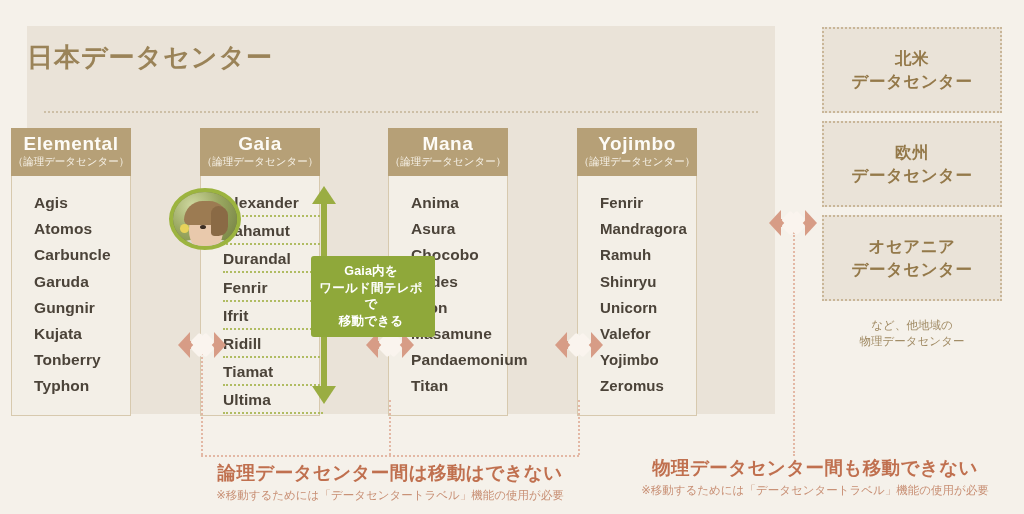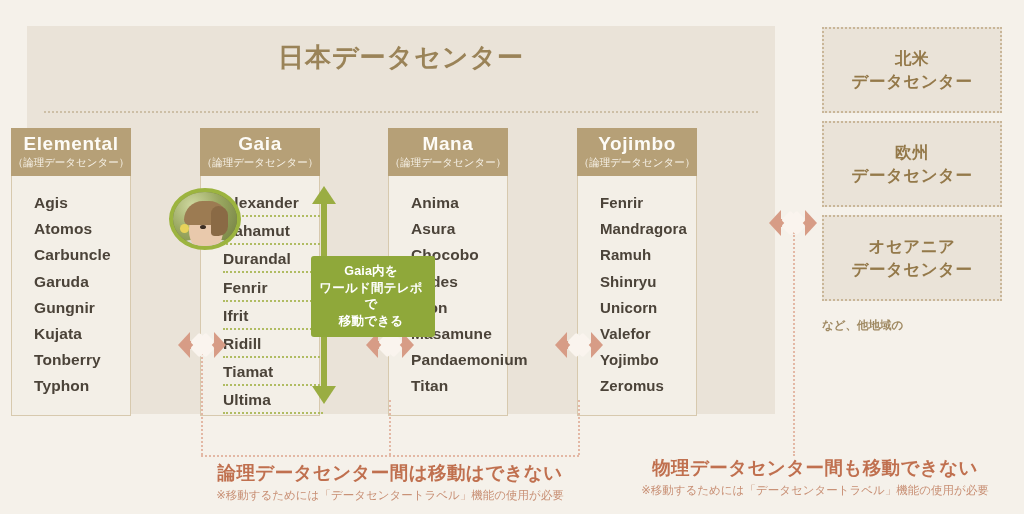--- a/index.html
+++ b/index.html
@@ -11,21 +11,21 @@
     -webkit-font-smoothing:antialiased;
   }
   #stage{position:absolute;left:0;top:0;width:1024px;height:514px;}
 
   
   .jp-panel{
     position:absolute;left:27px;top:26px;width:748px;height:388px;
     background:#eae3d8;
   }
   .jp-title{
-    position:absolute;left:0;top:14px;width:748px;text-align:center;
+    position:absolute;left:0;top:14px;width:748px;text-align:left;
     color:#9a8358;font-size:26px;font-weight:bold;letter-spacing:1px;
   }
   .jp-subtitle{
     position:absolute;left:0;top:50px;width:748px;text-align:center;
     color:#9a8358;font-size:13px;letter-spacing:0.5px;
   }
   .jp-divider{
     position:absolute;left:17px;top:85px;width:714px;height:0;
     border-top:2px dotted #cdbfa6;
   }
@@ -39,21 +39,21 @@
 
   .dc-head{
     background:#b6a077;height:48px;box-sizing:border-box;
     padding-top:5px;text-align:center;color:#ffffff;
   }
   .dc-head .name{
     font-size:19px;font-weight:bold;letter-spacing:0.6px;line-height:22px;
     color:#fdfbf6;
   }
   .dc-head .sub{
-    font-size:10.5px;letter-spacing:0px;line-height:15px;color:#f7f2e8;
+    font-size:10.5px;letter-spacing:0px;line-height:15px;color:#f7f2e8;font-family:Liberation Mono, monospace;
   }
   .dc-body{
     background:#f3efe7;border:1px solid #d7c9ae;border-top:none;
     box-sizing:border-box;height:240px;position:relative;
     padding:14px 0 0 0;
   }
   .world-list{list-style:none;margin:0;padding:0 0 0 22px;}
   .world-list li{
     font-size:15.5px;color:#4b4339;line-height:26.2px;font-weight:bold;
     letter-spacing:0.1px;white-space:nowrap;
@@ -182,21 +182,21 @@
   .os-box{
     border:2px dotted #c9b698;background:#eae3d8;
     height:86px;box-sizing:border-box;margin-bottom:8px;
     display:flex;align-items:center;justify-content:center;
     text-align:center;
   }
   .os-box .t{
     color:#94794a;font-size:16.5px;font-weight:bold;line-height:23px;letter-spacing:0.5px;
   }
   .os-foot{
-    text-align:left;color:#a08a63;font-size:11.5px;line-height:16px;margin-top:16px;font-weight:bold;
+    text-align:center;color:#a08a63;font-size:11.5px;line-height:16px;margin-top:16px;
   }
 </style>
 </head>
 <body>
 
 <div id="stage">
 
   <div class="jp-panel">
     <div class="jp-title">日本データセンター</div>
     <div class="jp-divider"></div>
@@ -360,16 +360,17 @@
       </div>
     </div>
     <div class="os-box">
       <div class="t">
         <div>オセアニア</div>
         <div>データセンター</div>
       </div>
     </div>
     <div class="os-foot">
       <div>など、他地域の</div>
+      <div>物理データセンター</div>
     </div>
   </div>
 
 </div>
 
 </body></html>

